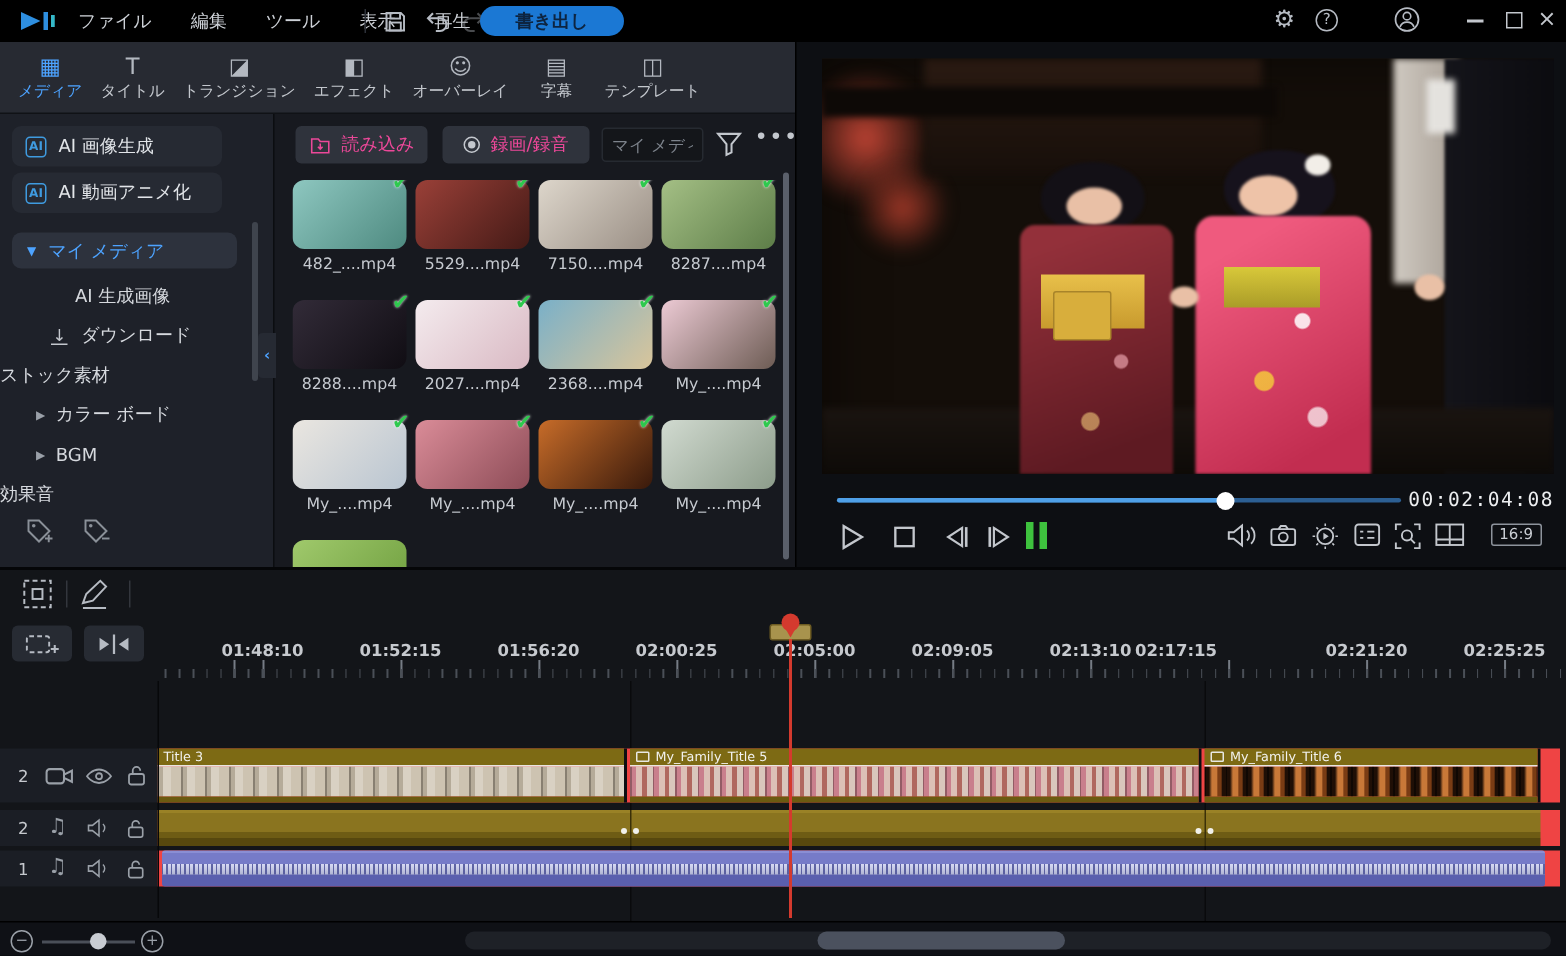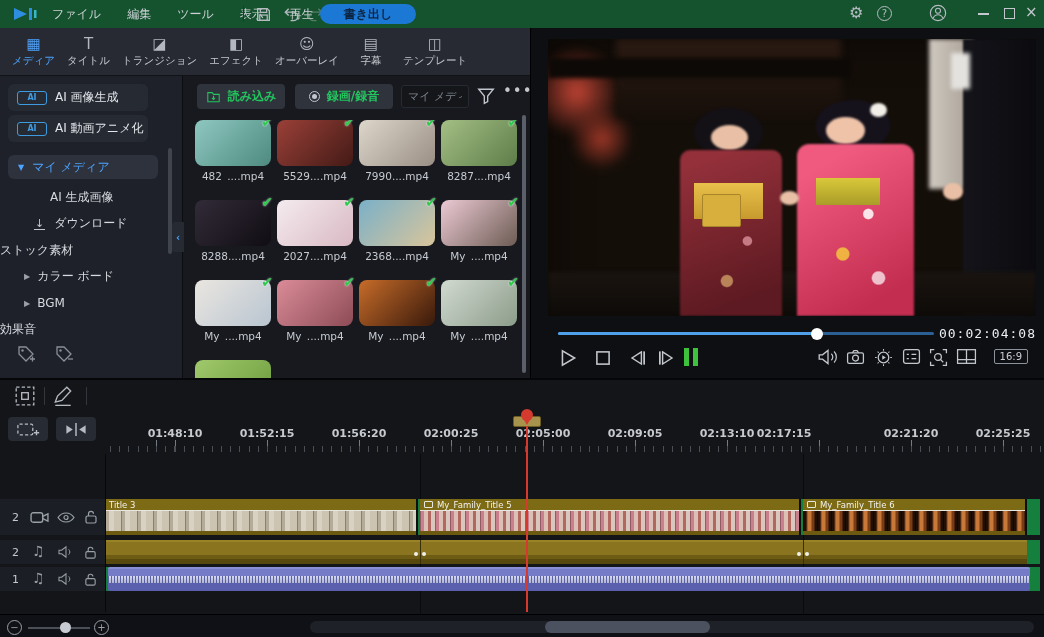--- a/index.html
+++ b/index.html
@@ -2,21 +2,21 @@
 <html><head>
 <meta charset="utf-8">
 <style>
   html,body{margin:0;padding:0;background:#07080a;}
   *{box-sizing:border-box;}
   #app{position:relative;width:1044px;height:637px;background:#131519;overflow:hidden;
        font-family:"DejaVu Sans","Liberation Sans",sans-serif;color:#cfd2d8;-webkit-font-smoothing:antialiased;}
   svg{display:block;}
 
   
-  #topbar{position:absolute;left:0;top:0;width:1044px;height:28px;background:#14532d;display:flex;align-items:center;}
+  #topbar{position:absolute;left:0;top:0;width:1044px;height:28px;background:#000000;display:flex;align-items:center;}
   #logo{position:absolute;left:12px;top:5px;width:30px;height:18px;}
   #menu-list{position:absolute;left:52px;top:0;height:28px;display:flex;align-items:center;gap:26px;font-size:12px;color:#cdd1d7;}
   .menu-item{cursor:default;white-space:nowrap;}
   #tb-div1{position:absolute;left:243px;top:6px;width:1px;height:16px;background:#2c3038;}
   .tb-ic{position:absolute;top:6px;width:17px;height:17px;color:#b6bbc3;}
   #export-btn{position:absolute;left:320px;top:4px;width:96px;height:20px;border-radius:11px;background:#1b78d4;
       color:#0d2440;font-size:12px;font-weight:bold;display:flex;align-items:center;justify-content:center;}
   #win-title{position:absolute;left:458px;top:8px;font-size:11.5px;color:#9aa0a8;white-space:nowrap;}
   .gear{position:absolute;left:849px;top:3px;font-size:16px;color:#b6bbc3;}
   #help-ic{position:absolute;left:877px;top:6px;width:15px;height:15px;border:1.3px solid #b6bbc3;border-radius:50%;
@@ -31,42 +31,42 @@
   #room-list{display:flex;height:48px;align-items:stretch;padding-left:6px;}
   .room-tab{min-width:52px;padding:0 6px;display:flex;flex-direction:column;align-items:center;justify-content:center;gap:2px;}
   .room-ic{font-size:15px;line-height:16px;color:#b3b8c0;}
   .room-label{font-size:10.5px;color:#c3c7cd;white-space:nowrap;}
   .room-tab.active .room-ic,.room-tab.active .room-label{color:#4da3ff;}
 
   
   #sidebar{position:absolute;left:0;top:76px;width:182px;height:302px;background:#1e2129;}
   .ai-btn{position:absolute;left:8px;width:140px;height:27px;border-radius:6px;background:#262a33;
       display:flex;align-items:center;gap:8px;padding-left:9px;font-size:12px;color:#e2e5e9;}
-  .ai-badge{width:30px;height:14px;border:1.4px solid #3f9be0;border-radius:3px;color:#3f9be0;
+  .ai-badge{width:14px;height:14px;border:1.4px solid #3f9be0;border-radius:3px;color:#3f9be0;
       font-size:8px;font-weight:bold;display:flex;align-items:center;justify-content:center;}
   #my-media-row{position:absolute;left:8px;top:79px;width:150px;height:24px;border-radius:6px;background:#2d323d;
       display:flex;align-items:center;gap:8px;padding-left:10px;font-size:12px;color:#4da3ff;}
   #my-media-row .tri{font-size:8px;color:#4da3ff;}
   #side-list{position:absolute;left:0;top:108px;width:176px;}
   .side-item{height:26.5px;display:flex;align-items:center;font-size:12px;color:#d6d9de;gap:7px;}
   .side-item.lvl2{padding-left:50px;}
   .side-item.lvl1{}
   .side-item.lvl0{padding-left:24px;}
   .tree-arrow{font-size:8px;color:#9aa0a8;}
   .dl-icon{font-size:11px;color:#c3c7cd;border-bottom:1.4px solid #c3c7cd;line-height:11px;padding:0 1px;margin-left:-16px;margin-right:2px;}
   #side-scroll{position:absolute;left:168px;top:72px;width:4px;height:106px;border-radius:2px;background:#3f444d;}
   #tagbar{position:absolute;left:16px;top:268px;display:flex;gap:18px;}
   .tag-ic{width:20px;height:18px;color:#8a9098;}
   #collapse-tab{position:absolute;left:172px;top:146px;width:12px;height:30px;background:#262a33;border-radius:3px 0 0 3px;
       display:flex;align-items:center;justify-content:center;color:#4da3ff;font-size:10px;font-weight:bold;z-index:5;}
 
   
   #mediapanel{position:absolute;left:182px;top:76px;width:348px;height:302px;background:#17191f;border-left:1px solid #0b0d10;overflow:hidden;}
   .mp-btn{position:absolute;top:8px;height:25px;border-radius:4px;background:#2f333c;display:flex;align-items:center;
-      justify-content:center;gap:7px;font-size:12px;color:#22c55e;font-weight:bold;}
+      justify-content:center;gap:7px;font-size:12px;color:#ec4899;}
   #import-btn{left:14px;width:88px;}
   #record-btn{left:112px;width:98px;}
   .rec-dot{width:11px;height:11px;border:1.3px solid #c3c7cd;border-radius:50%;display:flex;align-items:center;justify-content:center;}
   .rec-dot i{width:5px;height:5px;border-radius:50%;background:#c3c7cd;}
   #media-search{position:absolute;left:218px;top:9px;width:68px;height:23px;background:#14161a;border:1px solid #262a31;
       border-radius:3px;color:#7d838c;font-size:11px;padding:0 6px;outline:none;font-family:inherit;}
   #filter-ic{position:absolute;left:294px;top:11px;width:18px;height:18px;color:#c3c7cd;}
   #more-ic{position:absolute;left:320px;top:6px;font-size:15px;color:#c3c7cd;letter-spacing:1px;}
   #media-grid{position:absolute;left:12px;top:44px;width:330px;height:258px;overflow:hidden;
       display:grid;grid-template-columns:repeat(4,76px);column-gap:6px;row-gap:12px;}
@@ -108,21 +108,21 @@
   
   #ph-marker{position:absolute;left:513px;top:36px;width:28px;height:11px;background:#a8934d;border:1px solid #6e5c22;border-radius:2px;}
   #ph-pin{position:absolute;left:521px;top:29px;width:12px;height:12px;background:#d43a2e;border-radius:50% 50% 50% 50%;}
   #ph-pin:after{content:"";position:absolute;left:2px;top:9px;border-left:4px solid transparent;border-right:4px solid transparent;border-top:7px solid #d43a2e;}
   #ph-line{position:absolute;left:526px;top:46px;width:2px;height:186px;background:#d43a2e;z-index:6;}
   
   .thead{position:absolute;left:0;width:105px;background:#1b1e25;display:flex;align-items:center;}
   .thead .num{position:absolute;left:12px;font-size:11px;color:#c6c9ce;}
   .th-ic{position:absolute;color:#9aa0a8;}
   
-  .lane{position:absolute;left:105px;right:4px;background:#15803d;}
+  .lane{position:absolute;left:105px;right:4px;background:#ef4444;}
   
   .clip{position:absolute;top:0;height:36px;border-right:2px solid #0c0e12;}
   .clip-head{height:11px;background:#7d6a14;display:flex;align-items:center;gap:4px;padding-left:4px;overflow:hidden;}
   .clip-label{font-size:8.5px;color:#f2f2ee;white-space:nowrap;}
   .clip-ic{width:9px;height:7px;border:1px solid #e8e8e2;border-radius:1px;flex:0 0 auto;}
   .clip-body{height:21px;border-top:1px solid #e8e6e0;}
   .clip-foot{height:4px;background:#6b5a10;}
   .film-white{background:
       repeating-linear-gradient(90deg,rgba(20,15,10,.28) 0 1px,rgba(0,0,0,0) 1px 16px),
       repeating-linear-gradient(90deg,#b5ab99 0 4px,#d9d1c3 4px 9px,#cdc3b1 9px 16px);}
@@ -311,21 +311,21 @@
         <div class="m-item">
           <div class="m-thumb" style="background: linear-gradient(135deg, rgb(154, 64, 56) 0%, rgb(68, 26, 22) 100%);">
             <span class="m-check">✔</span>
           </div>
           <div class="m-name">5529....mp4</div>
         </div>
         <div class="m-item">
           <div class="m-thumb" style="background: linear-gradient(135deg, rgb(221, 214, 203) 0%, rgb(154, 143, 133) 100%);">
             <span class="m-check">✔</span>
           </div>
-          <div class="m-name">7990....mp4</div>
+          <div class="m-name">7150....mp4</div>
         </div>
         <div class="m-item">
           <div class="m-thumb" style="background: linear-gradient(135deg, rgb(164, 191, 133) 0%, rgb(93, 125, 72) 100%);">
             <span class="m-check">✔</span>
           </div>
           <div class="m-name">8287....mp4</div>
         </div>
         <div class="m-item">
           <div class="m-thumb" style="background: linear-gradient(135deg, rgb(50, 43, 56) 0%, rgb(16, 13, 19) 100%);">
             <span class="m-check">✔</span>

